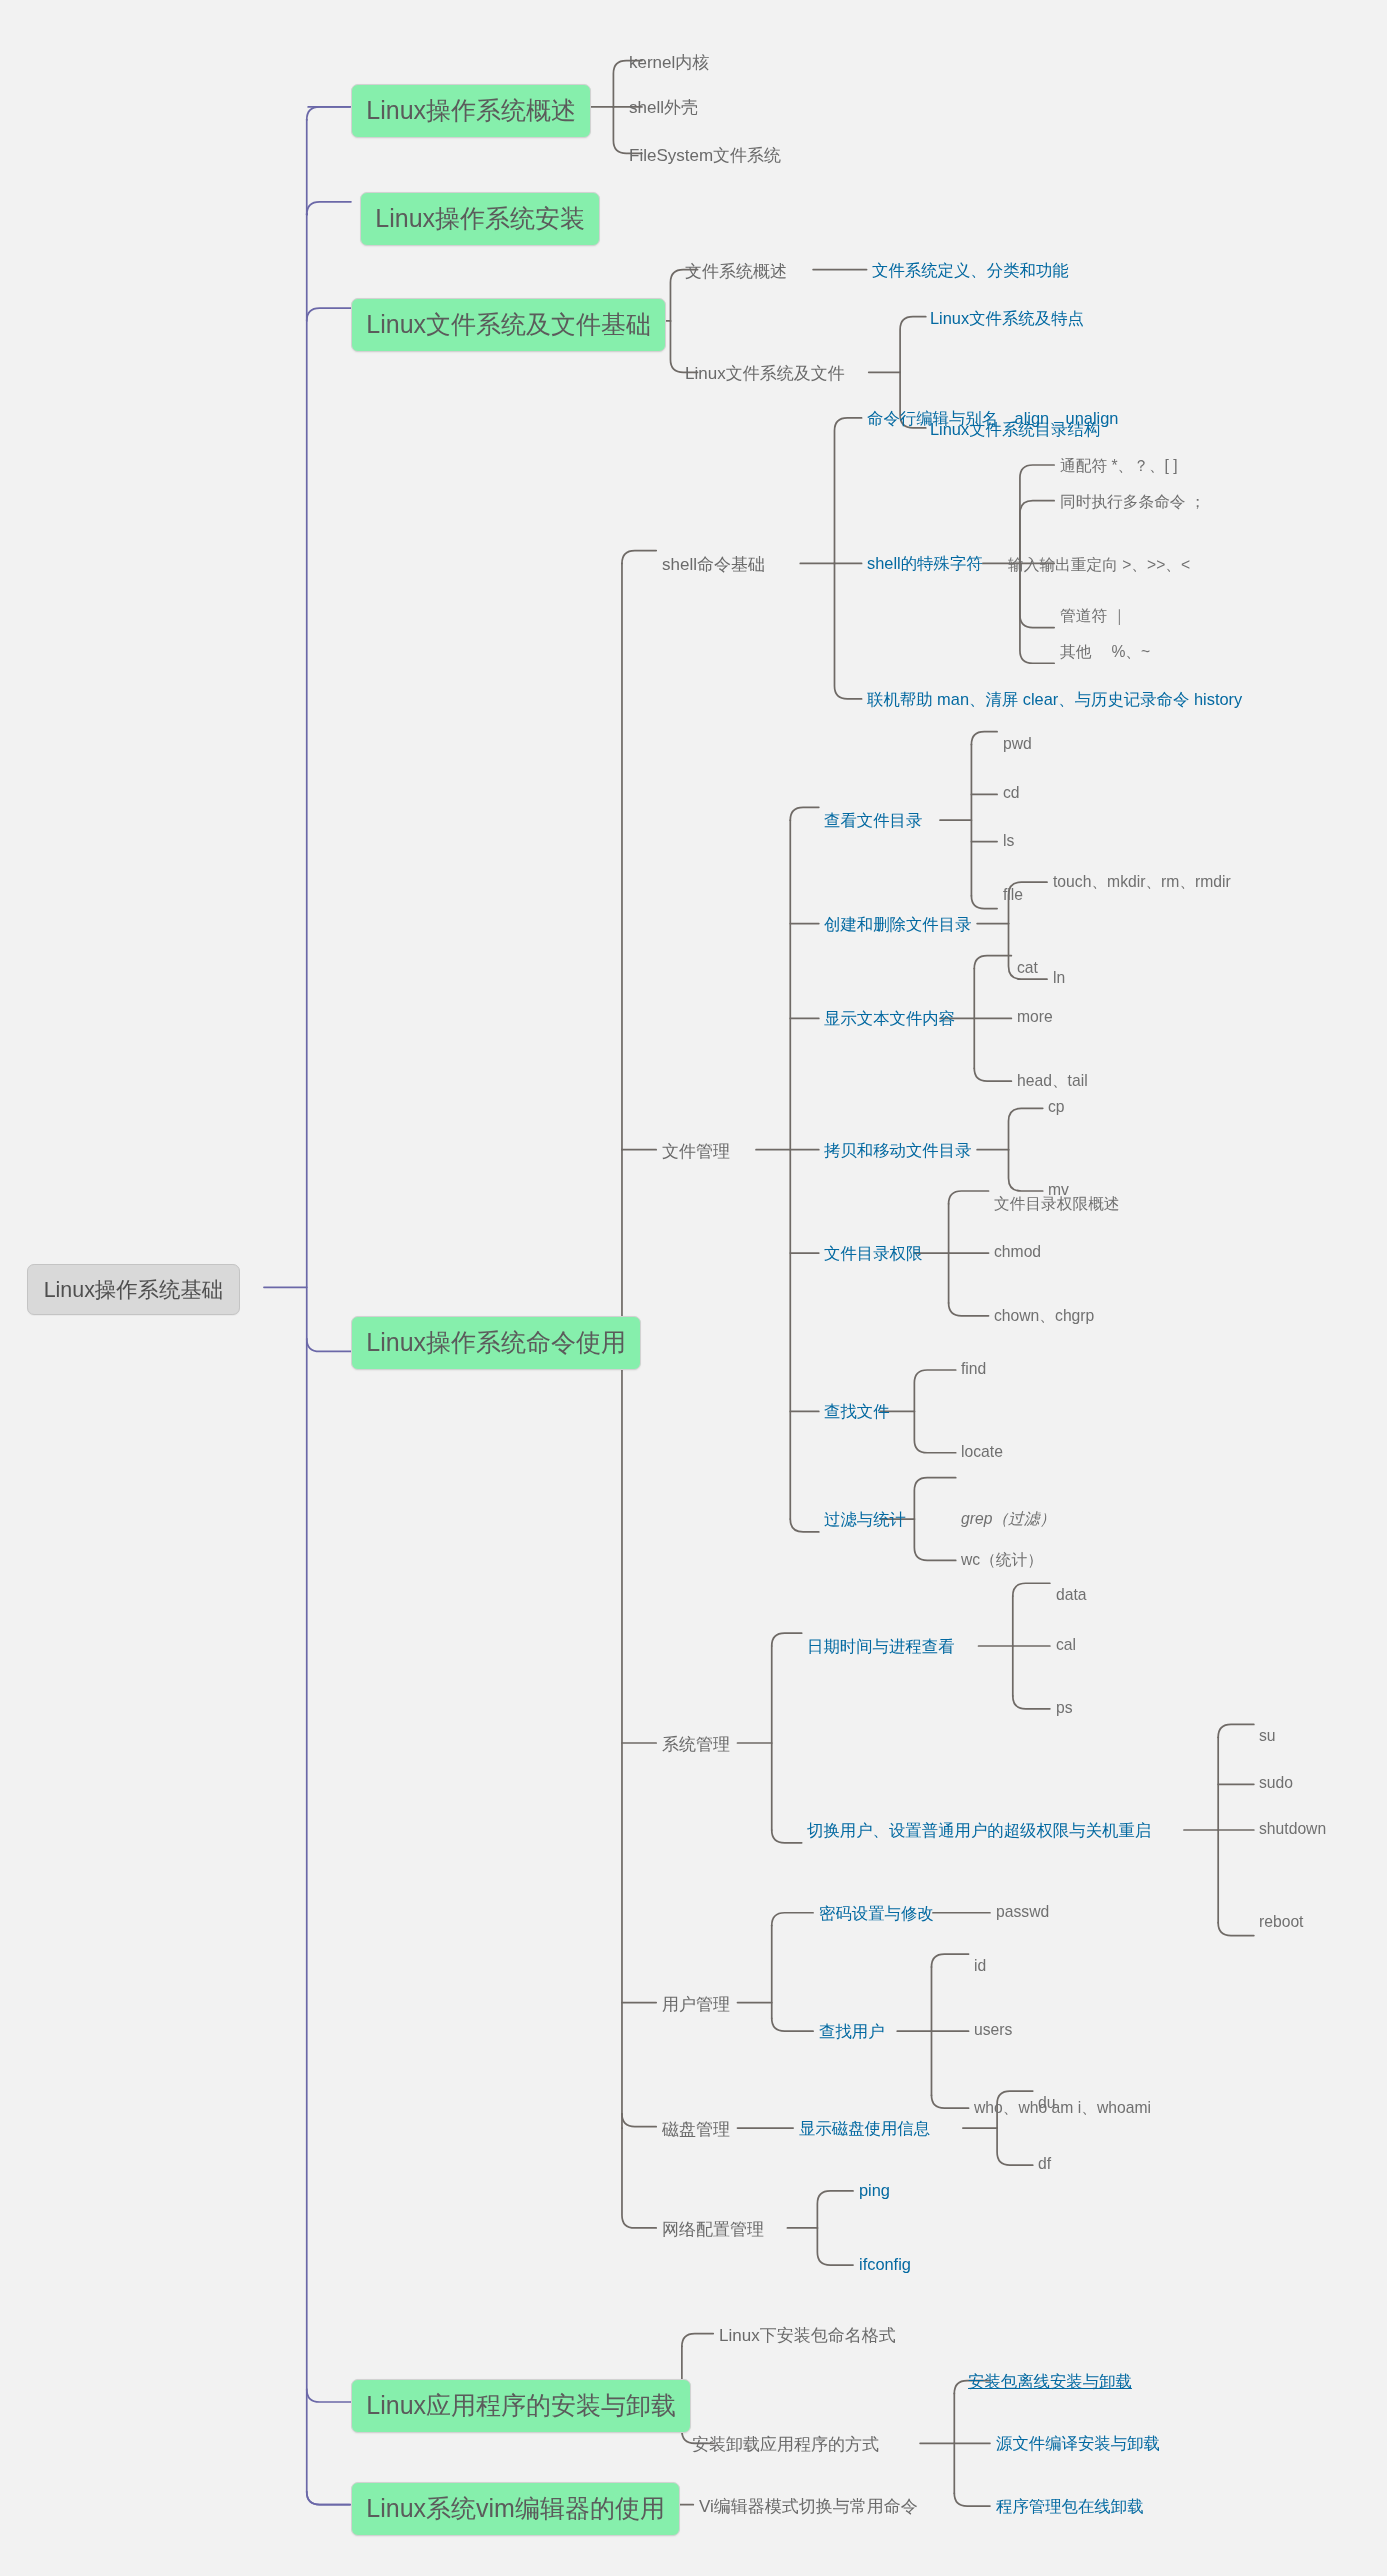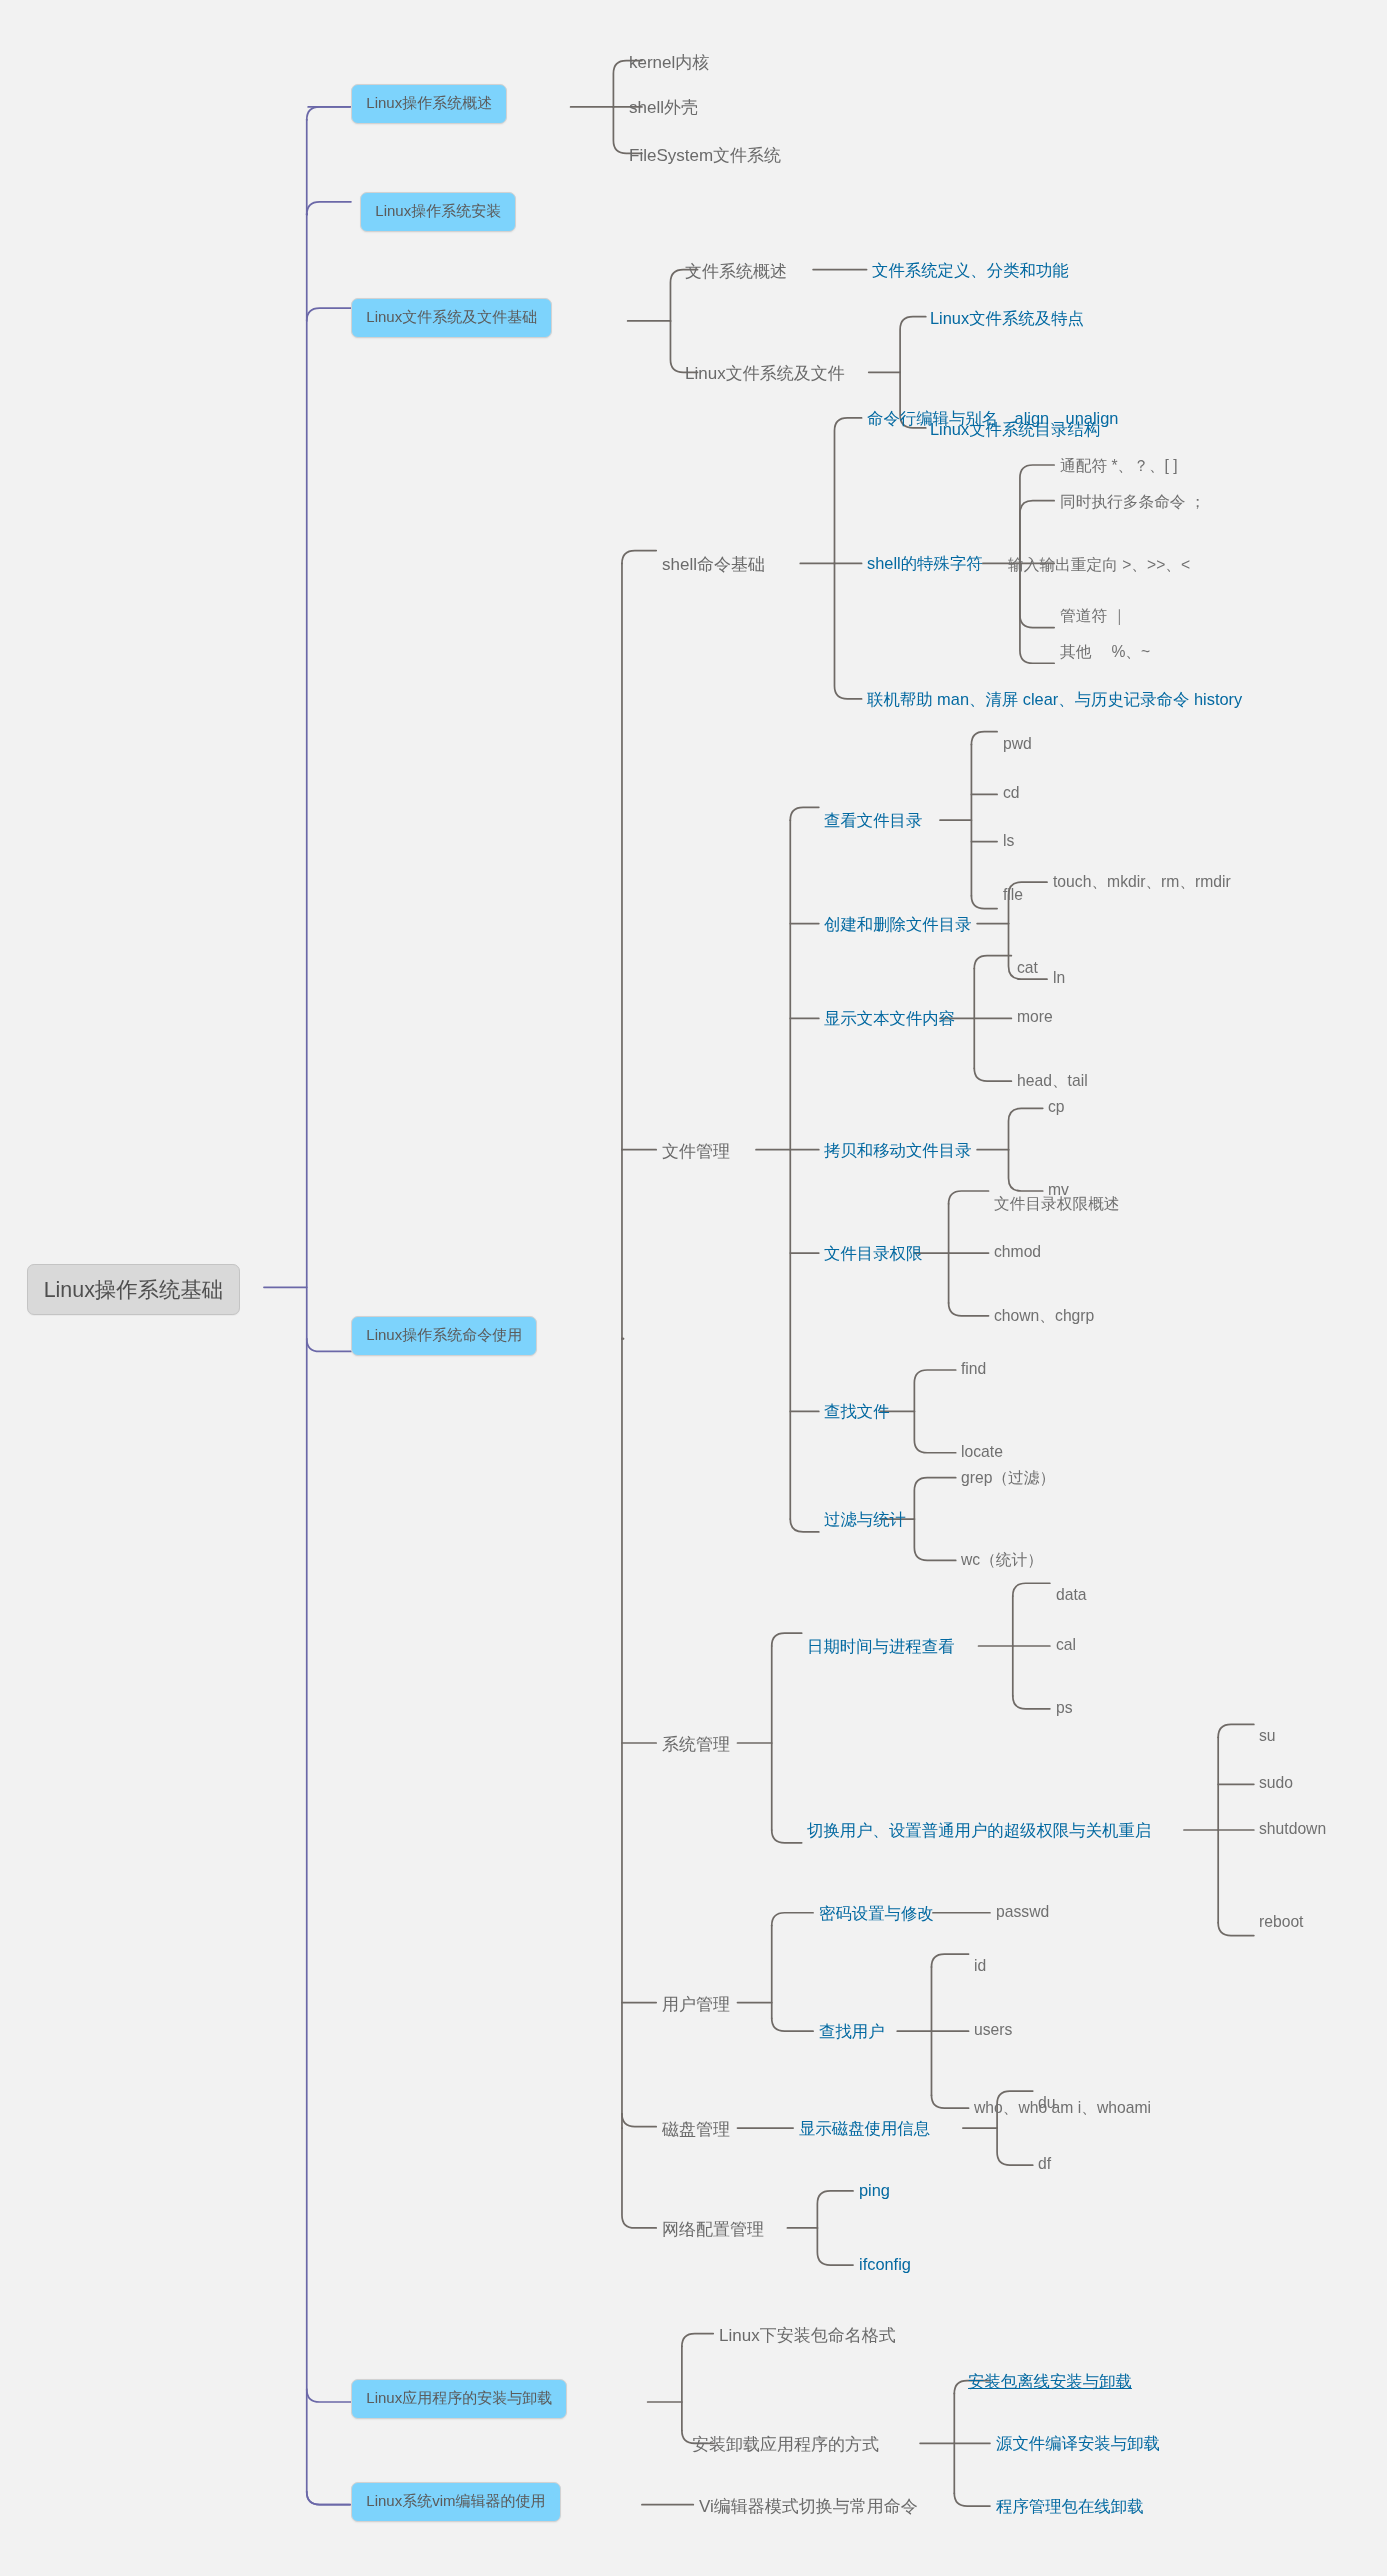--- a/index.html
+++ b/index.html
@@ -13,22 +13,22 @@
   .node{position:absolute;white-space:nowrap;color:#5a5a5a;}
 
   
   .root{
     background:#d9d9d9;border:0.7px solid #c4c4c4;border-radius:7.1px;
     padding:10px 15.7px;font-size:21.4px;color:#4f4f4f;
     box-shadow:0 0.7px 0.7px rgba(0,0,0,.04);
   }
   
   .lvl1{
-    background:#7dd3fc;border:0.7px solid #d2d2d2;border-radius:7px;
-    padding:9.3px 14.3px;font-size:15px;color:#5b5b5b;
+    background:#86efac;border:0.7px solid #d2d2d2;border-radius:7px;
+    padding:9.3px 14.3px;font-size:25px;color:#5b5b5b;
     box-shadow:0 0.7px 1.4px rgba(0,0,0,.05);
   }
   
   .lvl2{font-size:17px;color:#6a6a6a;}
   .lvl3{font-size:16.4px;color:#0369a1;}
   .lvl4{font-size:15.7px;color:#707070;}
 </style>
 </head>
 <body>
 
@@ -261,21 +261,21 @@
   <div class="node lvl3" style="left:824px;top:1243px;">文件目录权限</div>
   <div class="node lvl4" style="left:994px;top:1194px;">文件目录权限概述</div>
   <div class="node lvl4" style="left:994px;top:1243px;">chmod</div>
   <div class="node lvl4" style="left:994px;top:1306px;">chown、chgrp</div>
 
   <div class="node lvl3" style="left:824px;top:1401px;">查找文件</div>
   <div class="node lvl4" style="left:961px;top:1360px;">find</div>
   <div class="node lvl4" style="left:961px;top:1443px;">locate</div>
 
   <div class="node lvl3" style="left:824px;top:1509px;">过滤与统计</div>
-  <div class="node lvl4" style="left:961px;top:1468px;">grep（过滤）</div>
+  <div class="node lvl4" style="left:961px;top:1509px;font-style:italic;">grep（过滤）</div>
   <div class="node lvl4" style="left:961px;top:1550px;">wc（统计）</div>
 
   <div class="node lvl2" style="left:662px;top:1733px;">系统管理</div>
   <div class="node lvl3" style="left:807px;top:1636px;">日期时间与进程查看</div>
   <div class="node lvl4" style="left:1056px;top:1586px;">data</div>
   <div class="node lvl4" style="left:1056px;top:1636px;">cal</div>
   <div class="node lvl4" style="left:1056px;top:1699px;">ps</div>
 
   <div class="node lvl3" style="left:807px;top:1820px;">切换用户、设置普通用户的超级权限与关机重启</div>
   <div class="node lvl4" style="left:1259px;top:1727px;">su</div>

